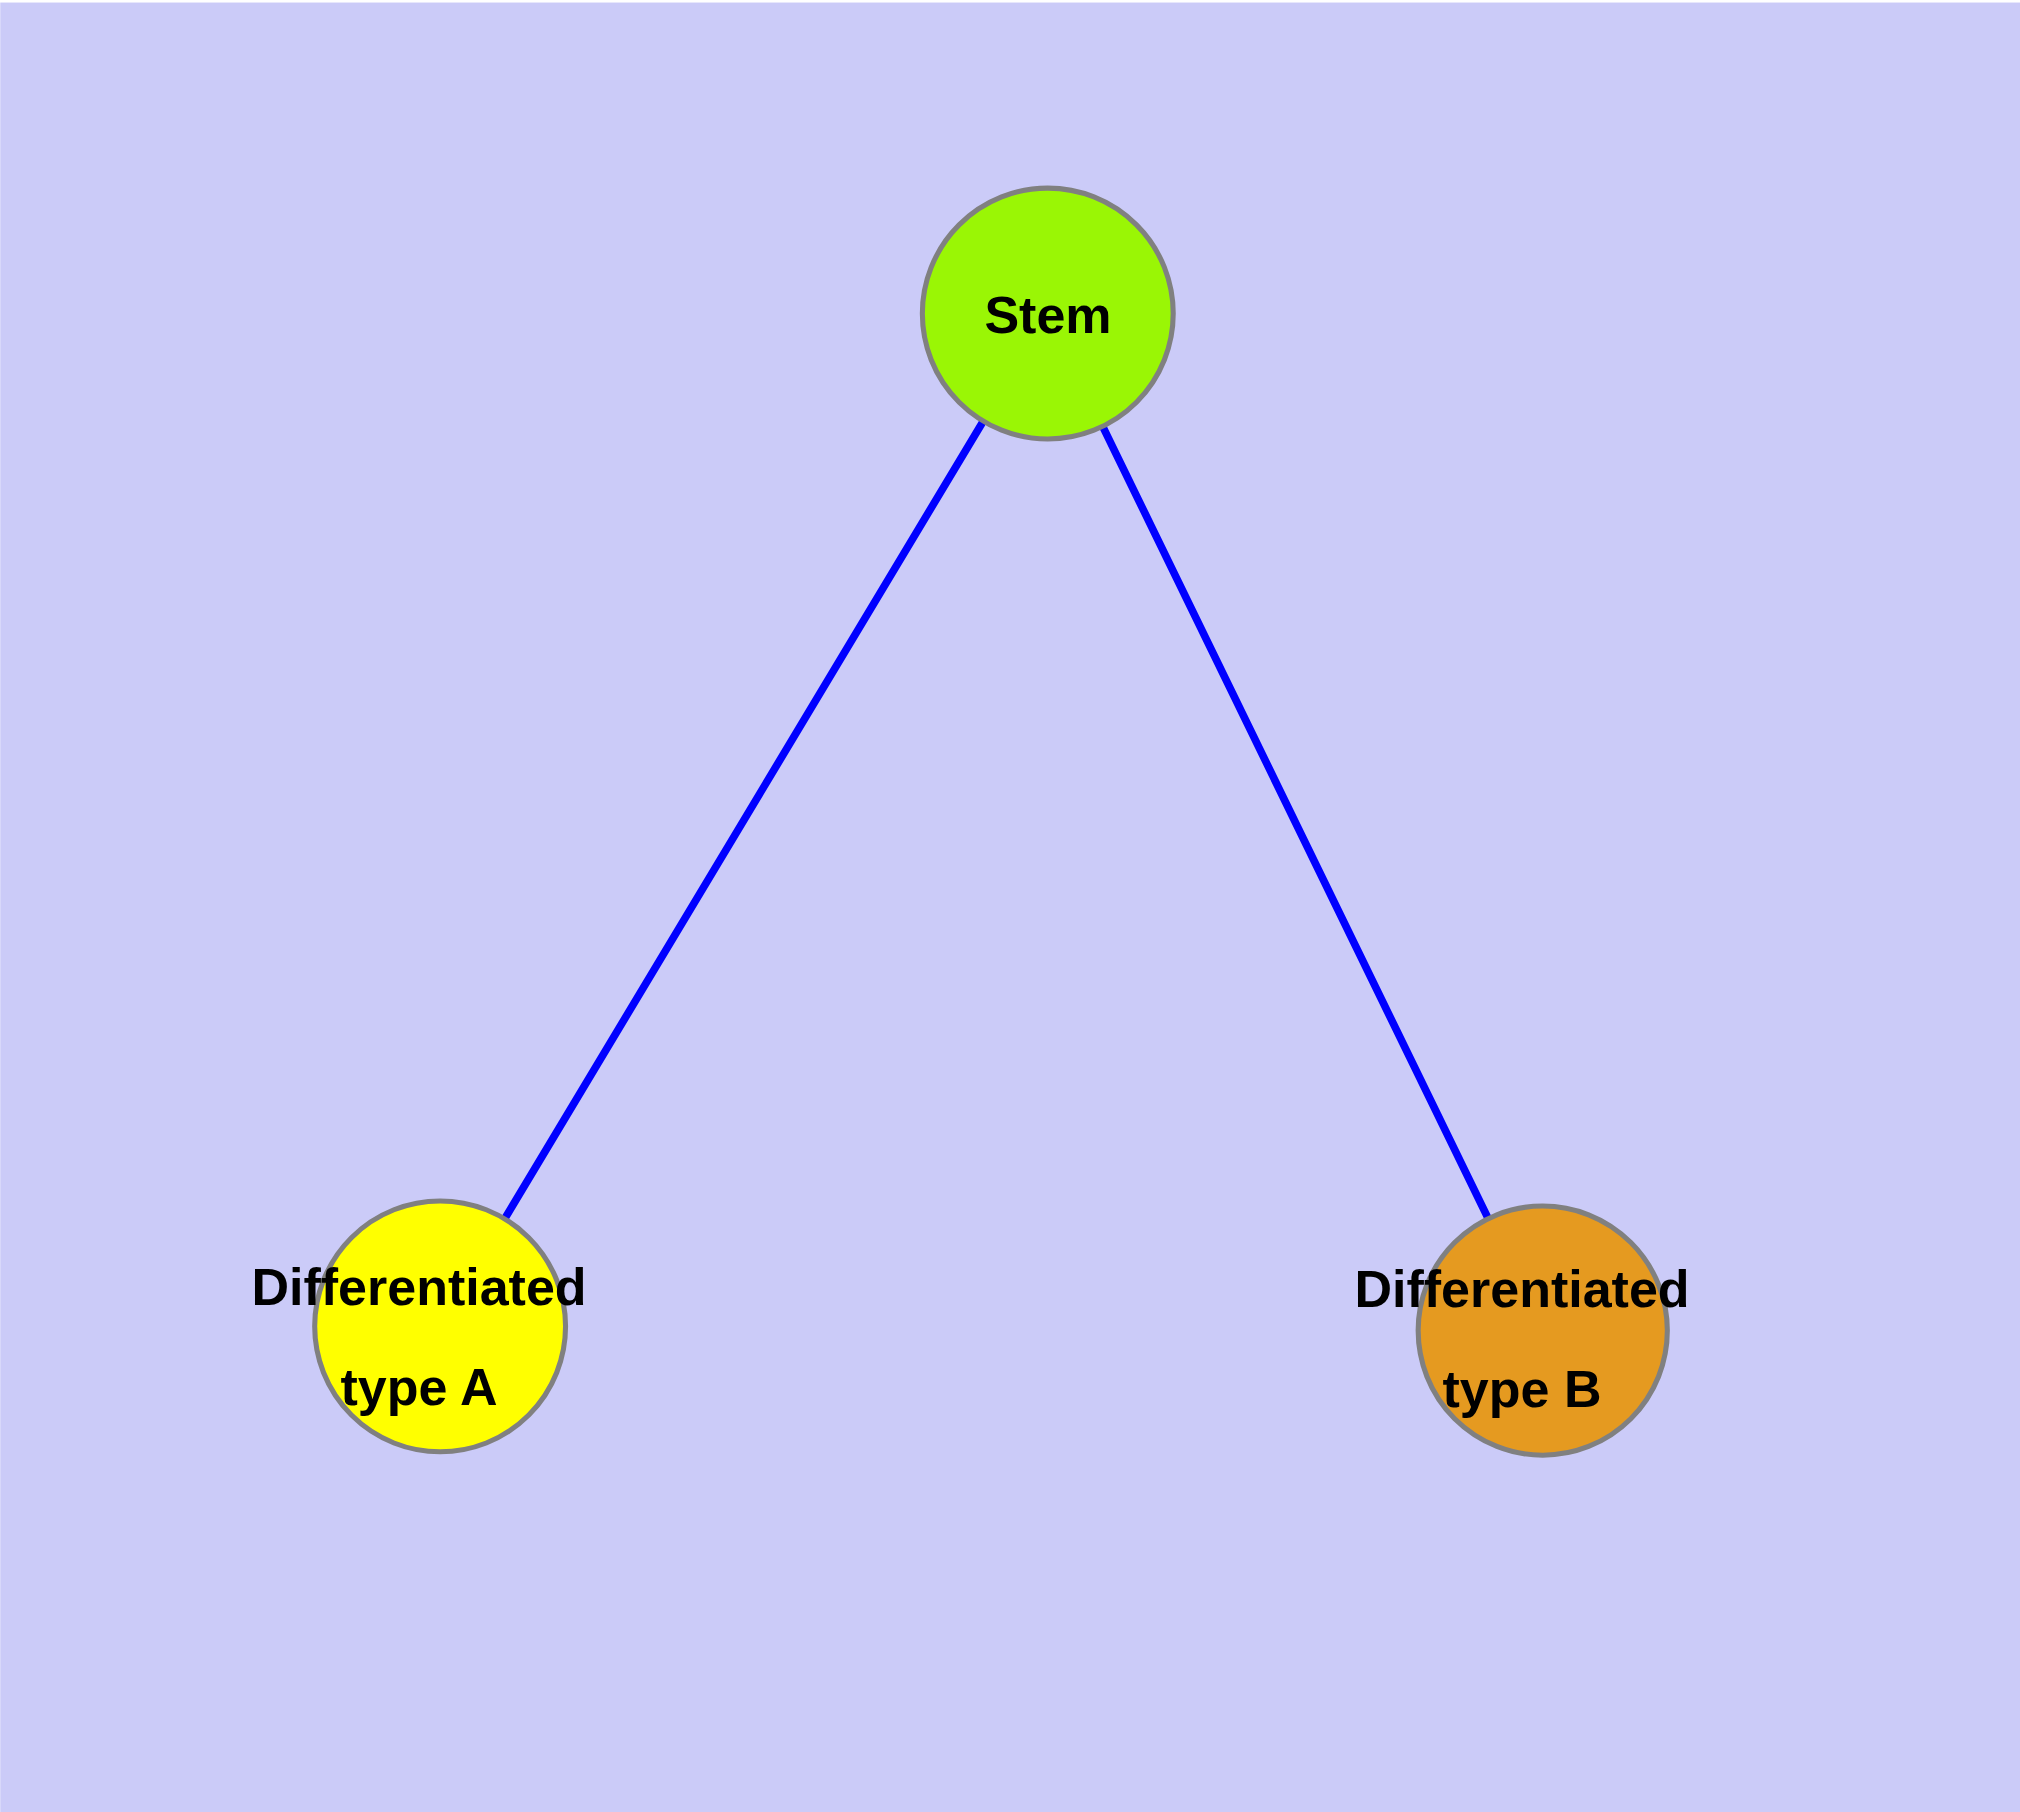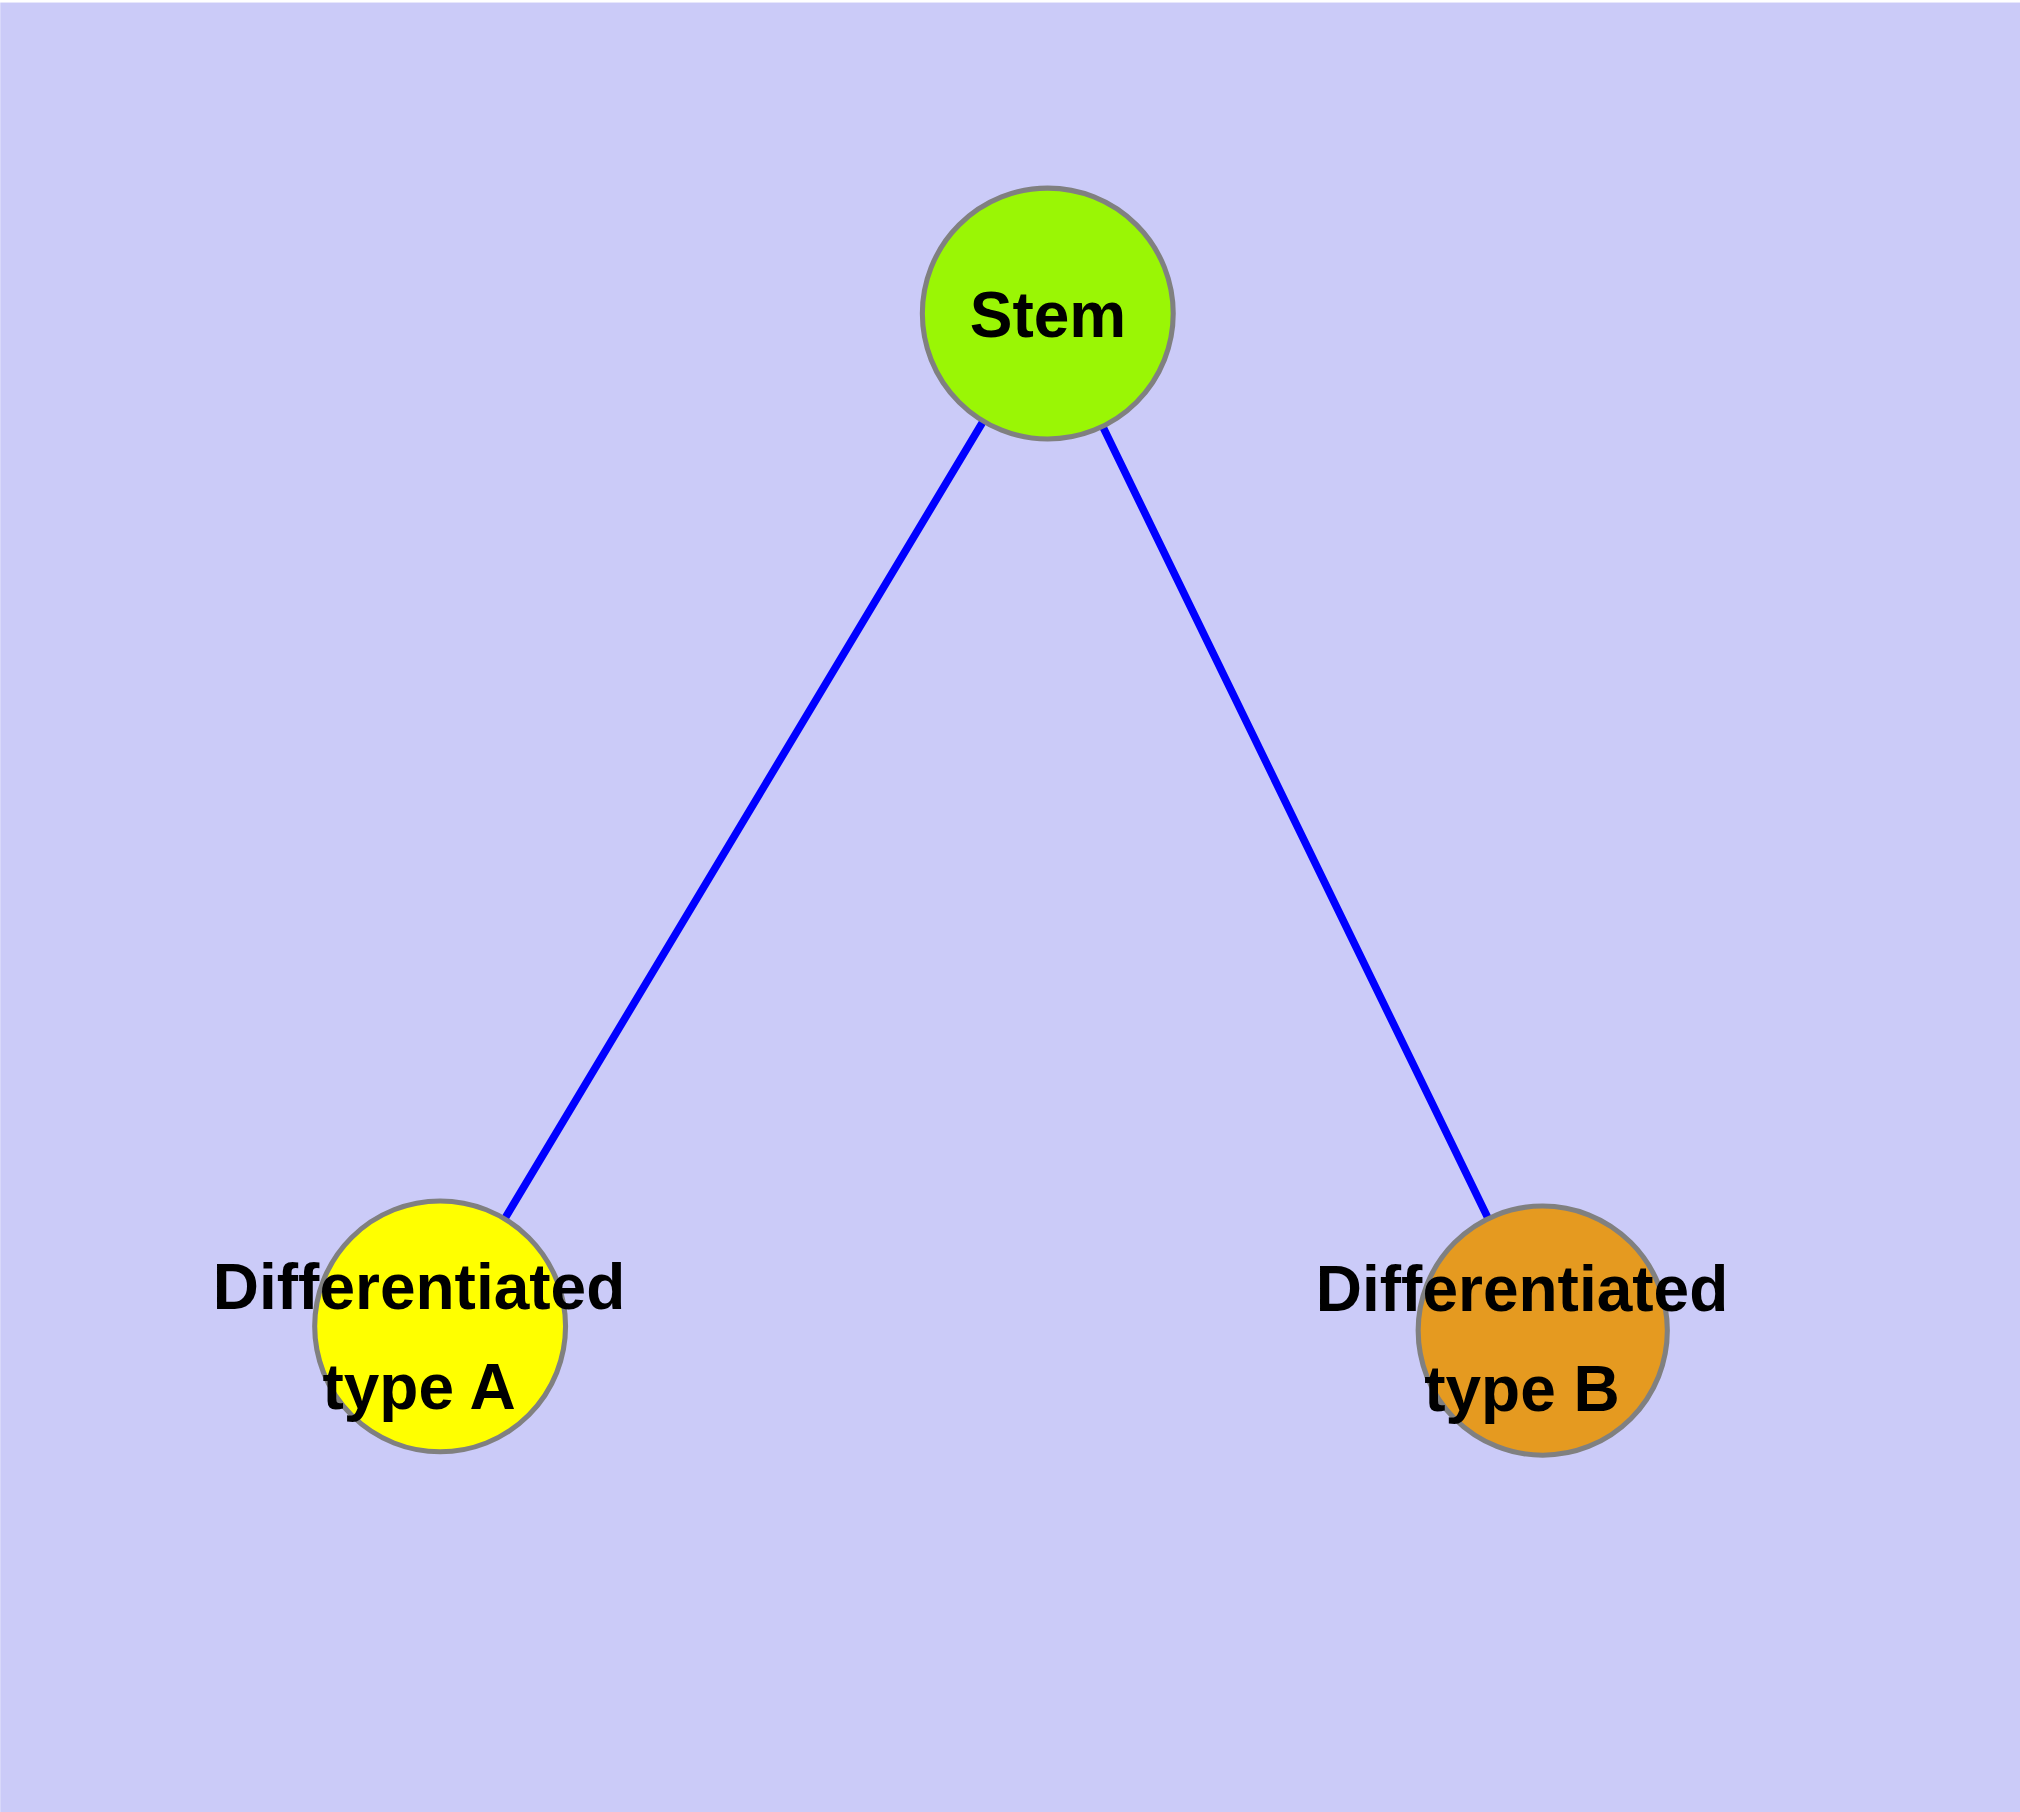--- a/index.html
+++ b/index.html
@@ -26,21 +26,21 @@
     stroke-linecap: round;
   }
   .node-circle {
     stroke-width: 6;
   }
   .node-label {
     position: absolute;
     transform: translate(-50%, -50%);
     text-align: center;
     font-weight: bold;
-    font-size: 64px;
+    font-size: 52px;
     line-height: 100px;
     color: #000000;
     white-space: pre-line;
     pointer-events: none;
   }
   .node-label--stem { left: 1048px; top: 315px; }
   .node-label--typea { left: 419px;  top: 1337px; }
   .node-label--typeb { left: 1522px; top: 1339px; }
 </style>
 </head>

